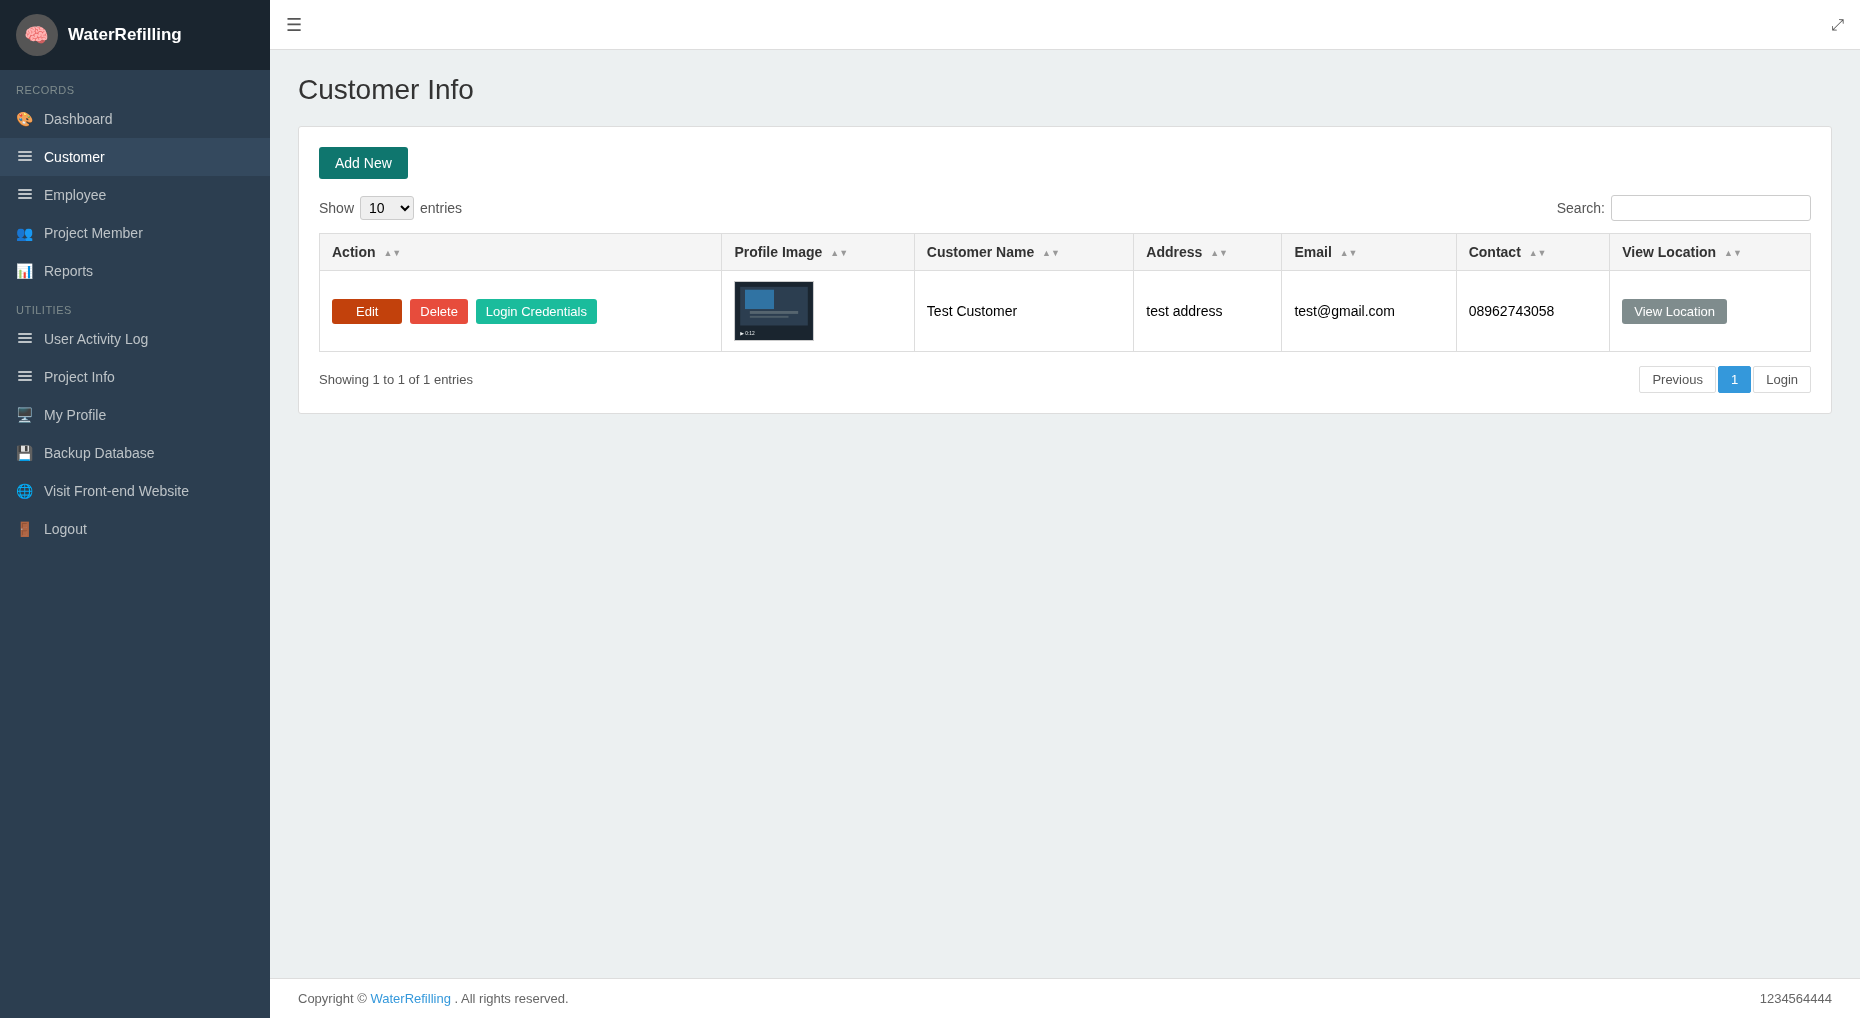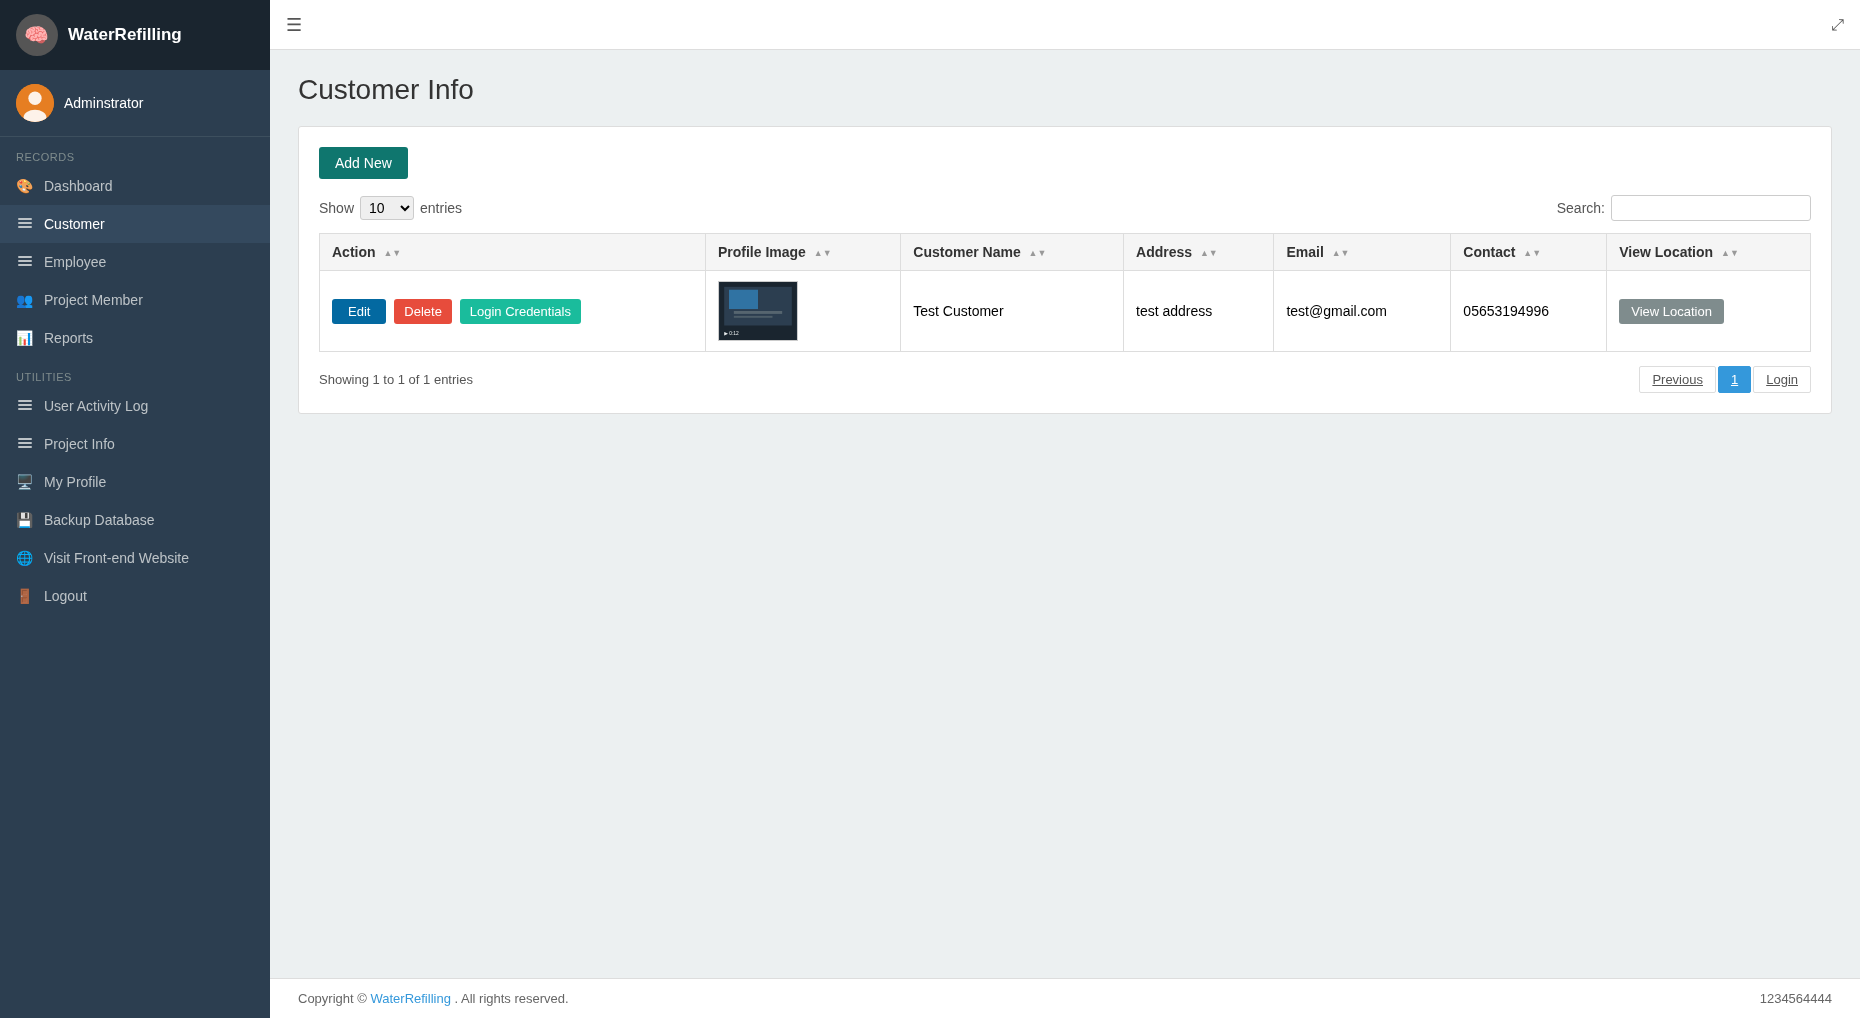--- a/index.html
+++ b/index.html
@@ -182,24 +182,24 @@
       font-size: 9px;
       color: #999;
       vertical-align: middle;
     }
     td {
       border: 1px solid #ddd;
       padding: 10px 12px;
       vertical-align: middle;
     }
     .btn-edit {
-      background: #0369a1;
+      background: #c2410c;
       color: #fff;
       border: none;
-      padding: 5px 16px;
+      padding: 5px 24px;
       border-radius: 3px;
       cursor: pointer;
       font-size: 13px;
     }
     .btn-delete {
       background: #e74c3c;
       color: #fff;
       border: none;
       padding: 5px 10px;
       border-radius: 3px;
@@ -250,21 +250,20 @@
       gap: 2px;
     }
     .page-btn {
       border: 1px solid #ddd;
       background: #fff;
       padding: 5px 12px;
       cursor: pointer;
       color: #555;
       font-size: 13px;
       border-radius: 2px;
-      text-decoration: underline;
     }
     .page-btn.active {
       background: #3498db;
       color: #fff;
       border-color: #3498db;
     }
 
     
     #footer {
       background: #fff;
@@ -279,30 +278,20 @@
     }
     #footer a { color: #3498db; text-decoration: none; }
   </style>
 </head>
 <body>
 
 <div id="sidebar">
   <div id="sidebar-header">
     <div id="sidebar-logo">🧠</div>
     <span id="sidebar-app-name">WaterRefilling</span>
-  </div>
-  <div id="sidebar-user">
-    <div id="sidebar-avatar">
-      <svg viewBox="0 0 40 40" xmlns="http://www.w3.org/2000/svg">
-        <circle cx="20" cy="20" r="20" fill="#e67e22"></circle>
-        <circle cx="20" cy="15" r="7" fill="#fff" opacity="0.9"></circle>
-        <ellipse cx="20" cy="35" rx="12" ry="8" fill="#fff" opacity="0.9"></ellipse>
-      </svg>
-    </div>
-    <span id="sidebar-username">Adminstrator</span>
   </div>
 
   <div class="sidebar-section-label">Records</div>
 
   <div class="sidebar-item">
     <span class="sidebar-icon">🎨</span>
     <span>Dashboard</span>
   </div>
   <div class="sidebar-item active">
     <span class="sidebar-icon">
@@ -453,21 +442,21 @@
                   <rect x="10" y="8" width="30" height="20" fill="#3498db" opacity="0.6"></rect>
                   <rect x="15" y="30" width="50" height="3" fill="#7f8c8d" opacity="0.5"></rect>
                   <rect x="15" y="35" width="40" height="2" fill="#7f8c8d" opacity="0.4"></rect>
                   <text x="5" y="55" fill="#ecf0f1" font-size="5">▶ 0:12</text>
                 </svg>
               </div>
             </td>
             <td>Test Customer</td>
             <td>test address</td>
             <td>test@gmail.com</td>
-            <td>05653194996</td>
+            <td>08962743058</td>
             <td>
               <button class="btn-view-location">View Location</button>
             </td>
           </tr>
         </tbody>
       </table>
 
       
       <div class="table-footer">
         <span class="showing-text">Showing 1 to 1 of 1 entries</span>

